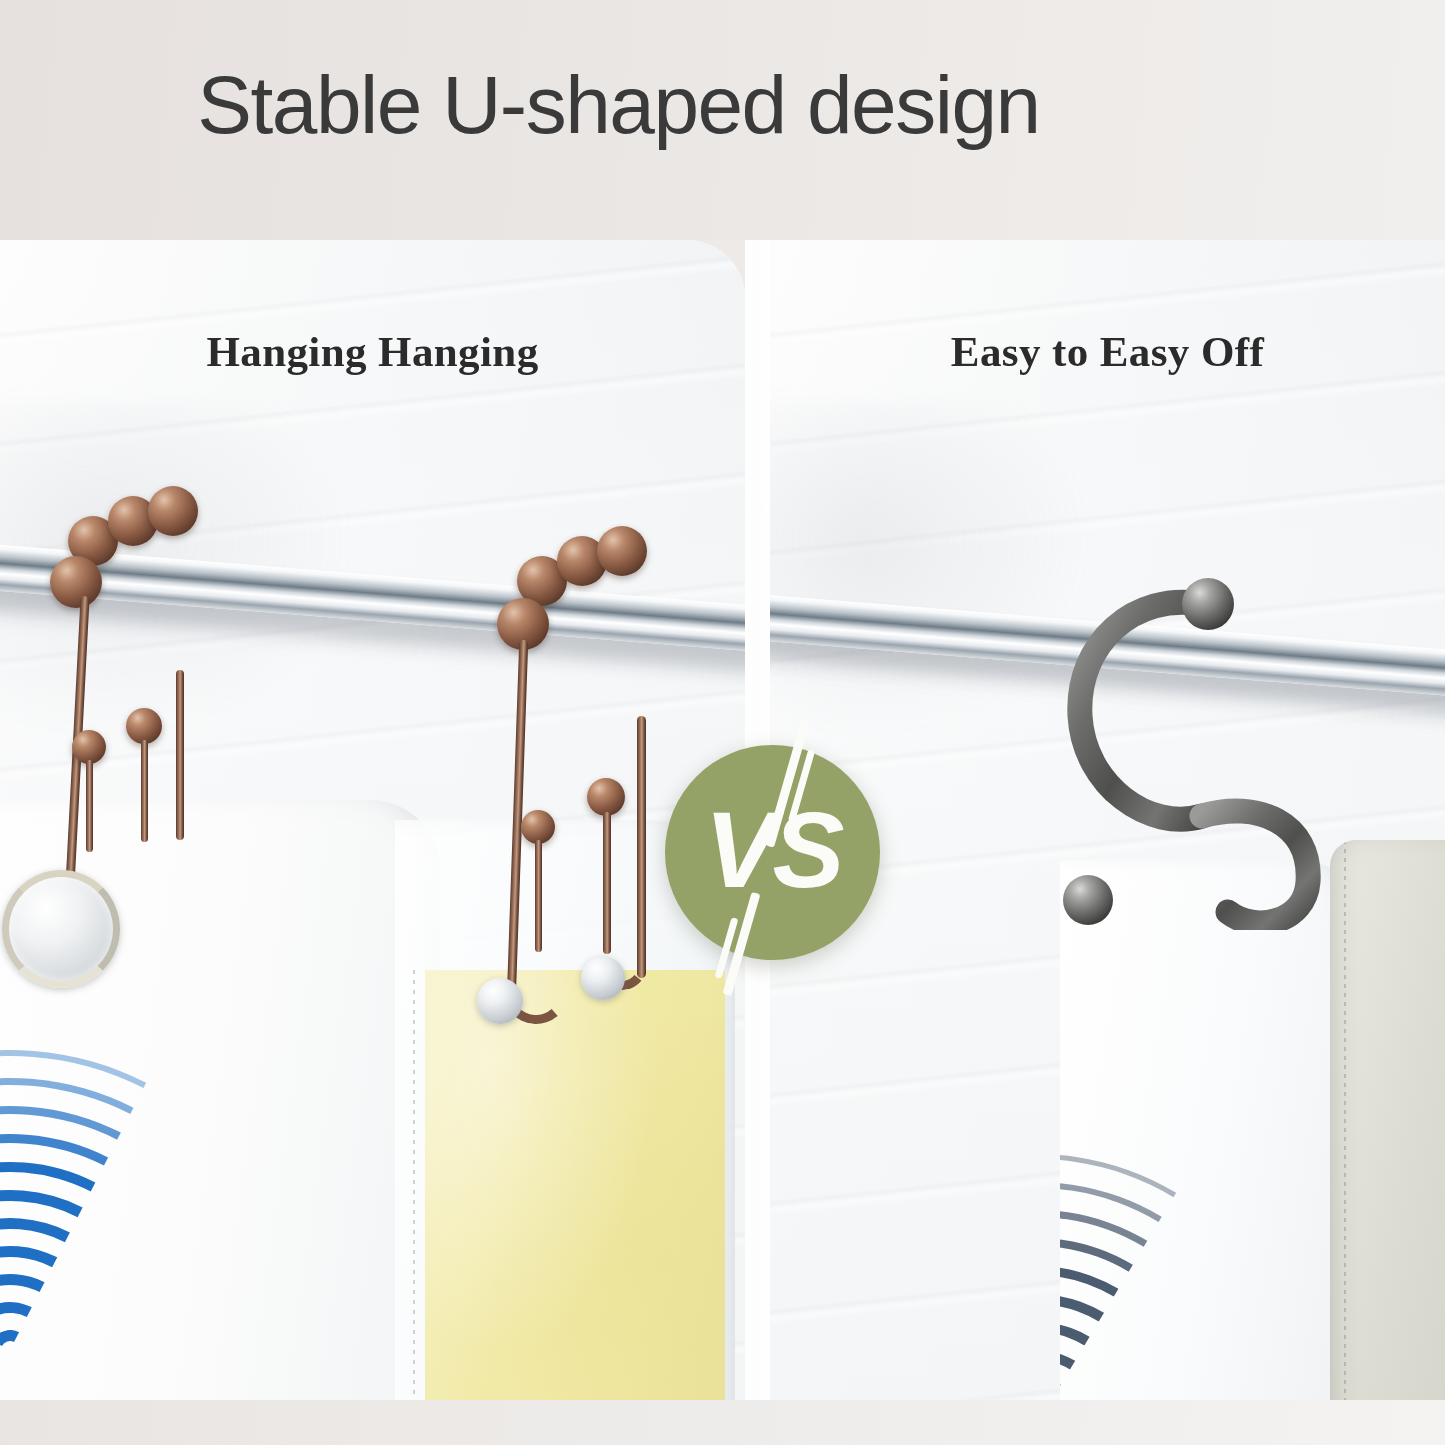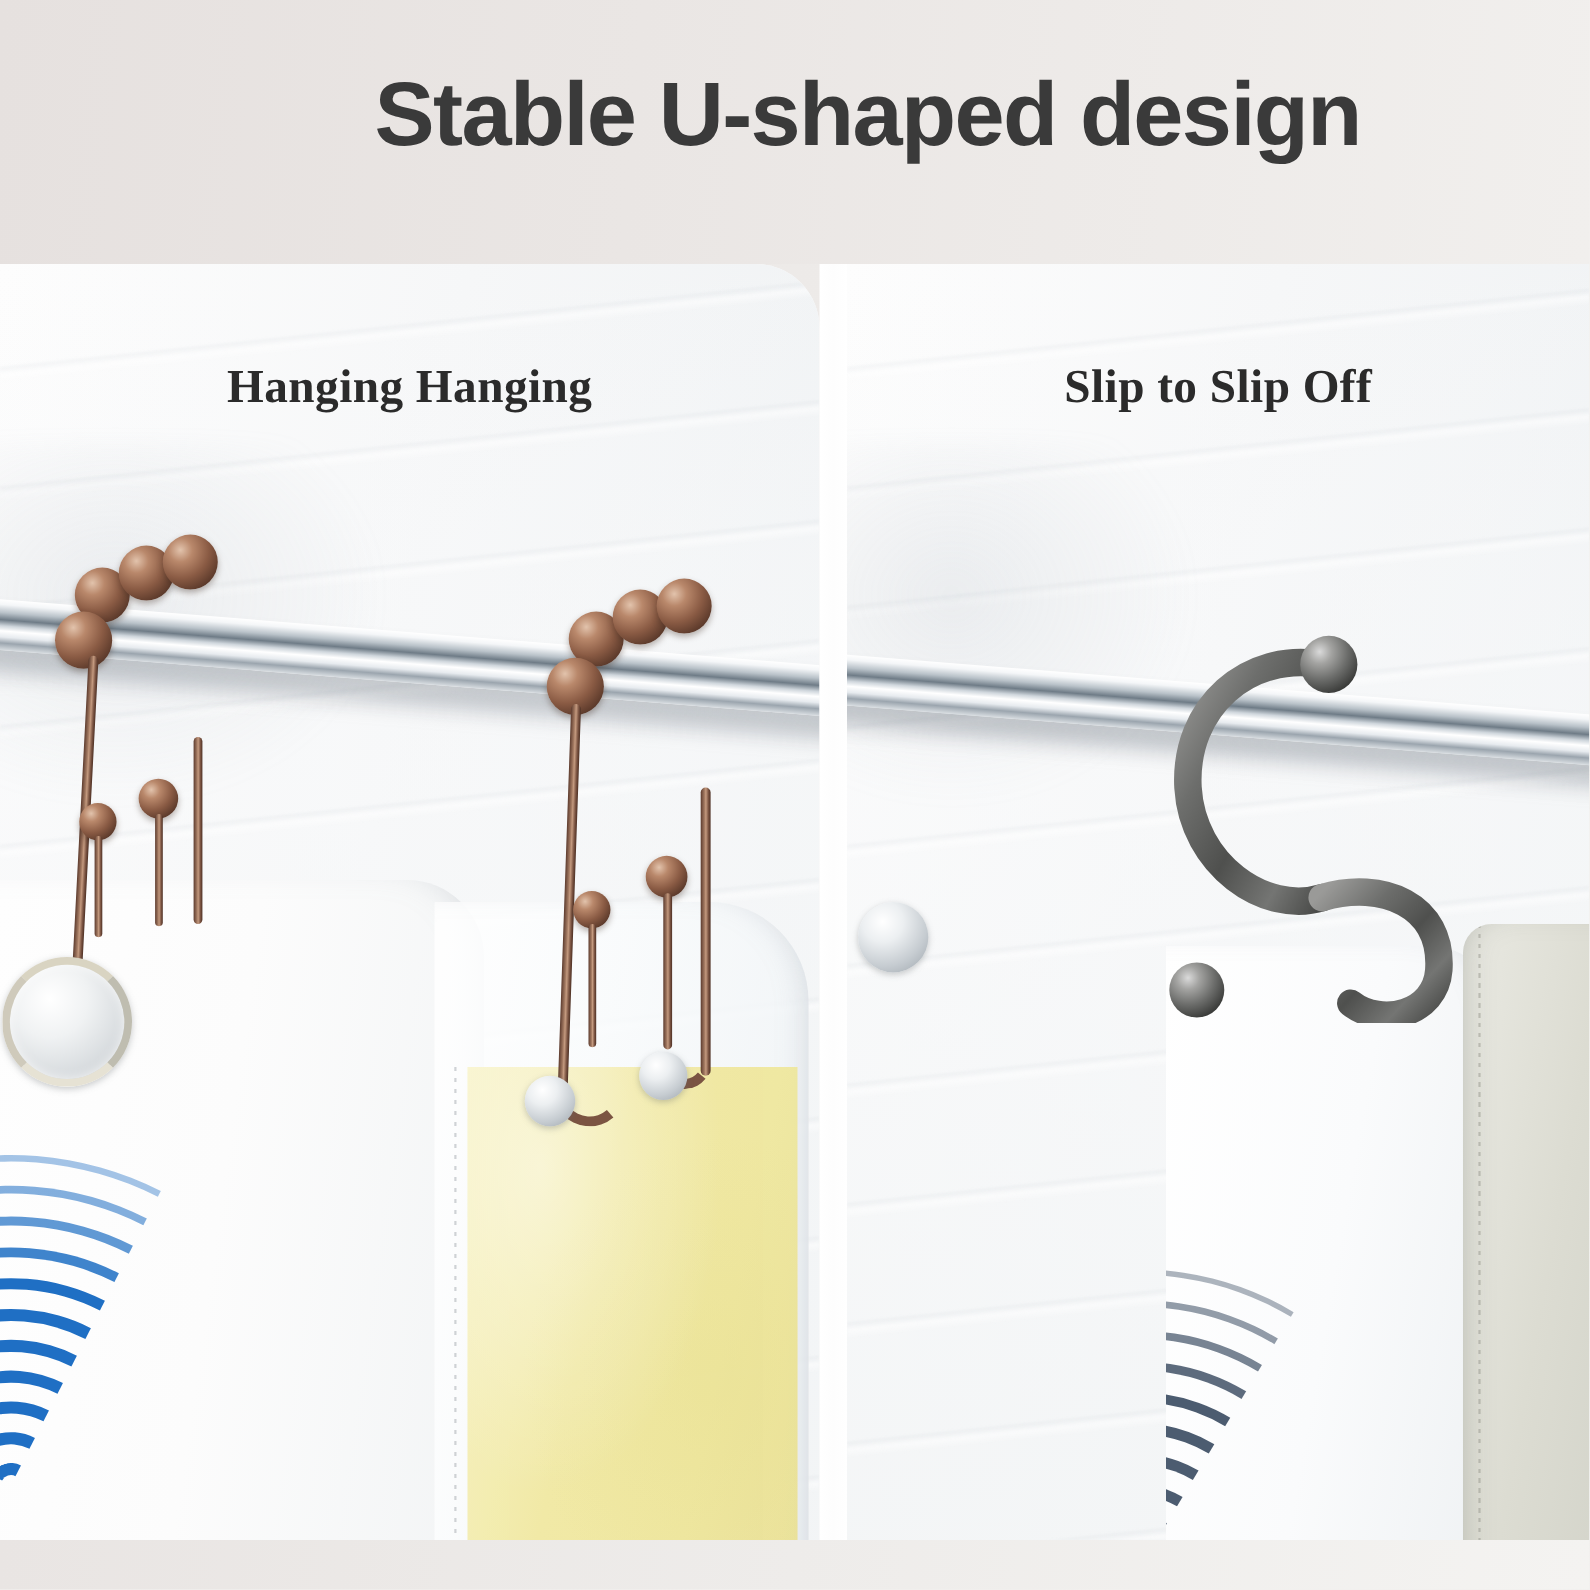--- a/index.html
+++ b/index.html
@@ -18,24 +18,24 @@
     overflow:hidden;
   }
 
   
   #header {
     position:absolute; left:0; top:0; width:1445px; height:240px;
     background:linear-gradient(95deg,#e6e1df 0%, #eae6e4 40%, #f1efed 100%);
   }
   #title {
     position:absolute; left:0; top:58px; width:1237px;
-    text-align:right;
+    text-align:center;
     font-family:"Liberation Sans", sans-serif;
     font-size:82px;
-    font-weight:700;
+    font-weight:400;
     letter-spacing:-1.5px;
     color:#3a3a3a;
     white-space:nowrap;
   }
 
   
   #stage {
     position:absolute; left:0; top:240px; width:1445px; height:1160px;
   }
 
@@ -387,21 +387,29 @@
           <path d="M152 34 C 86 22, 26 72, 30 146 C 34 216, 100 262, 152 246" fill="none" stroke="url(#pew)" stroke-width="25" stroke-linecap="round"></path>
 
           <path d="M152 246 C 206 230, 262 252, 258 312 C 255 352, 206 364, 178 342" fill="none" stroke="url(#pew)" stroke-width="25" stroke-linecap="round"></path>
 
           <circle cx="158" cy="34" r="26" fill="url(#pewball)"></circle>
 
           <circle cx="38" cy="330" r="25" fill="url(#pewball)"></circle>
         </svg>
       </div>
 
-      <div class="sublabel">Slip to Slip Off</div>
+      <div class="sublabel">Easy to Easy Off</div>
     </div>
 
+    <div id="vs-badge">
+      <div id="vs-text">VS</div>
+
+      <div class="bolt" style="left:118px; top:-26px; width:9px; height:130px; transform:rotate(16deg); border-radius:3px;"></div>
+      <div class="bolt" style="left:133px; top:4px; width:7px; height:74px; transform:rotate(16deg); border-radius:3px;"></div>
+      <div class="bolt" style="left:72px; top:146px; width:9px; height:106px; transform:rotate(16deg); border-radius:3px;"></div>
+      <div class="bolt" style="left:58px; top:172px; width:7px; height:62px; transform:rotate(16deg); border-radius:3px;"></div>
+    </div>
 
   </div>
 
   <div id="footer"></div>
 
 </div>
 
 </body></html>

